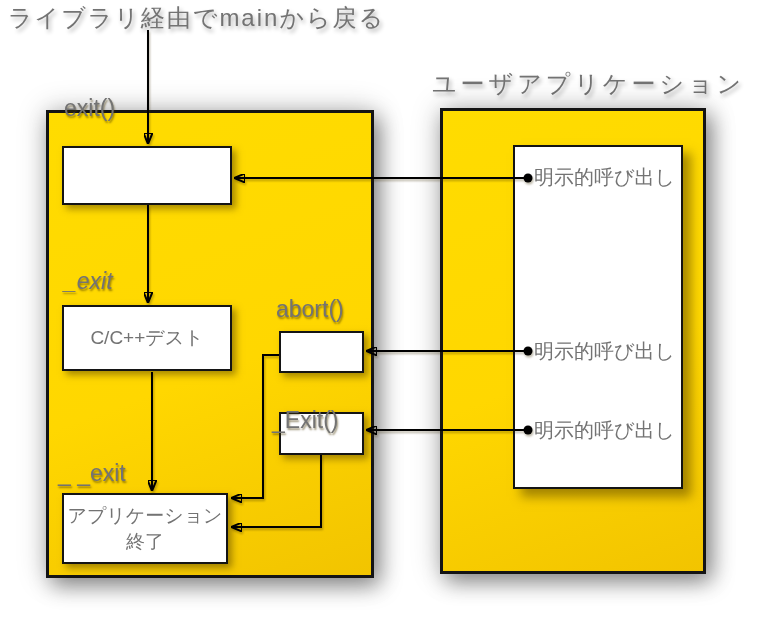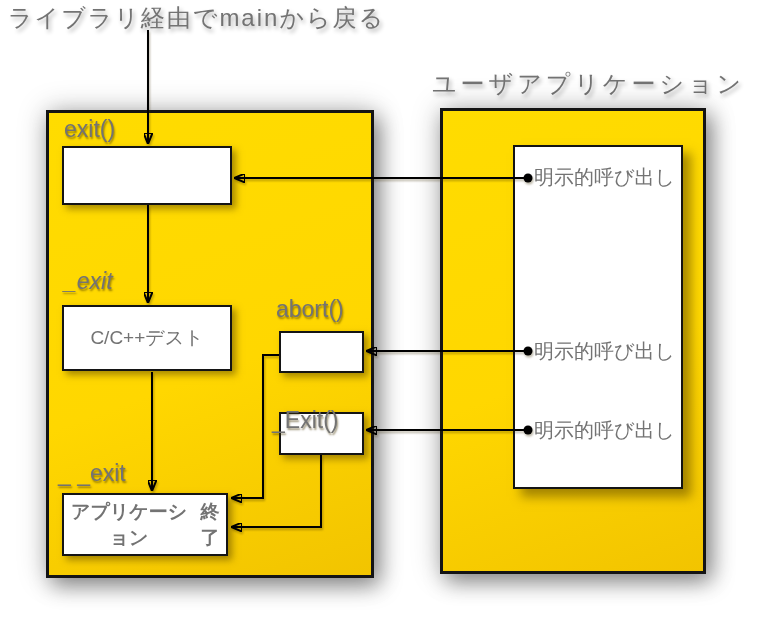--- a/index.html
+++ b/index.html
@@ -38,42 +38,42 @@
   
   .wbox{
     position:absolute;
     background:#ffffff;
     border:2px solid #141414;
     box-sizing:border-box;
     box-shadow:4px 4px 7px rgba(95,72,0,0.55);
   }
   #exit-box  {left:62px; top:146px;width:170px;height:59px;}
   #dtor-box  {left:62px; top:305px;width:170px;height:66px;}
-  #append-box{left:62px; top:493px;width:166px;height:63px;font-weight:bold;}
+  #append-box{left:62px; top:493px;width:166px;height:71px;}
   #abort-box {left:279px;top:331px;width:85px; height:42px;}
   #exit2-box {left:279px;top:412px;width:85px; height:43px;}
   #user-inner{left:513px;top:145px;width:170px;height:344px;box-shadow:8px 8px 10px rgba(95,72,0,0.55);}
 
   .wbox .boxtext{
     width:100%;height:100%;
-    display:flex;
+    display:flex;flex-direction:column;
     align-items:center;justify-content:center;
     font-size:19px;line-height:26px;
     text-align:center;
   }
 
   
   .fn-label{
     position:absolute;
     font-size:23px;
     font-weight:500;
     white-space:nowrap;
     text-shadow:1px 2px 2px rgba(70,53,0,0.55);
   }
-  #exit-label {left:64px; top:116px;}
+  #exit-label {left:64px; top:95px;}
   #uexit-label{left:64px; top:268px;font-style:italic;}
   #ddexit-label{left:58px;top:460px;}
   #abort-label{left:276px;top:296px;}
   #exit2-label{left:272px;top:381px;margin-top:26px;}
 
   
   .call-row{
     position:absolute;
     left:534px;
     height:26px;line-height:26px;

